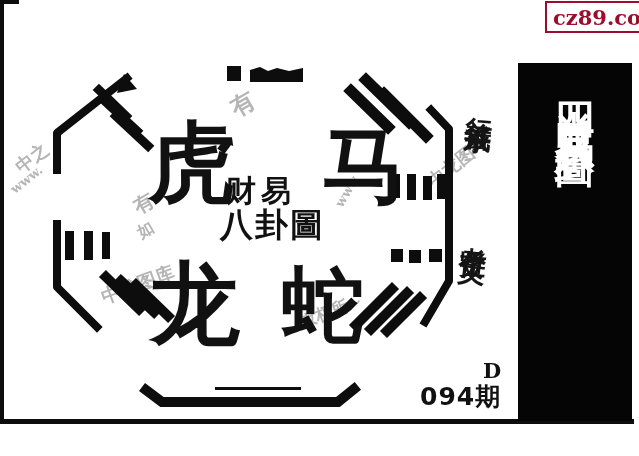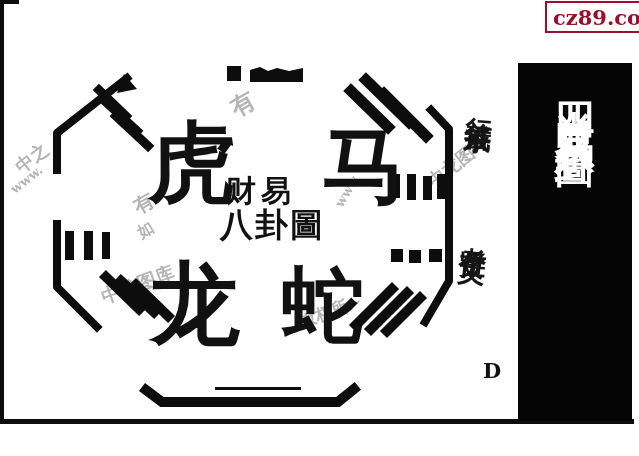--- a/index.html
+++ b/index.html
@@ -150,18 +150,19 @@
   <div class="zi" id="zi-long">龙</div>
   <div class="zi" id="zi-she">蛇</div>
 
   <div class="zi" id="title2">八卦圖</div>
   <div class="zi" id="title1">财易</div>
 
   <div class="motto" id="motto1">行善戒杀</div>
   <div class="motto" id="motto2">孝贤仁义</div>
 
   <div id="issue-letter">D</div>
+  <div id="issue-number">094期</div>
 
   <div class="banner">
     <div class="vtext">四肖财易八卦圖</div>
   </div>
 
 </div>
 
 </body></html>

